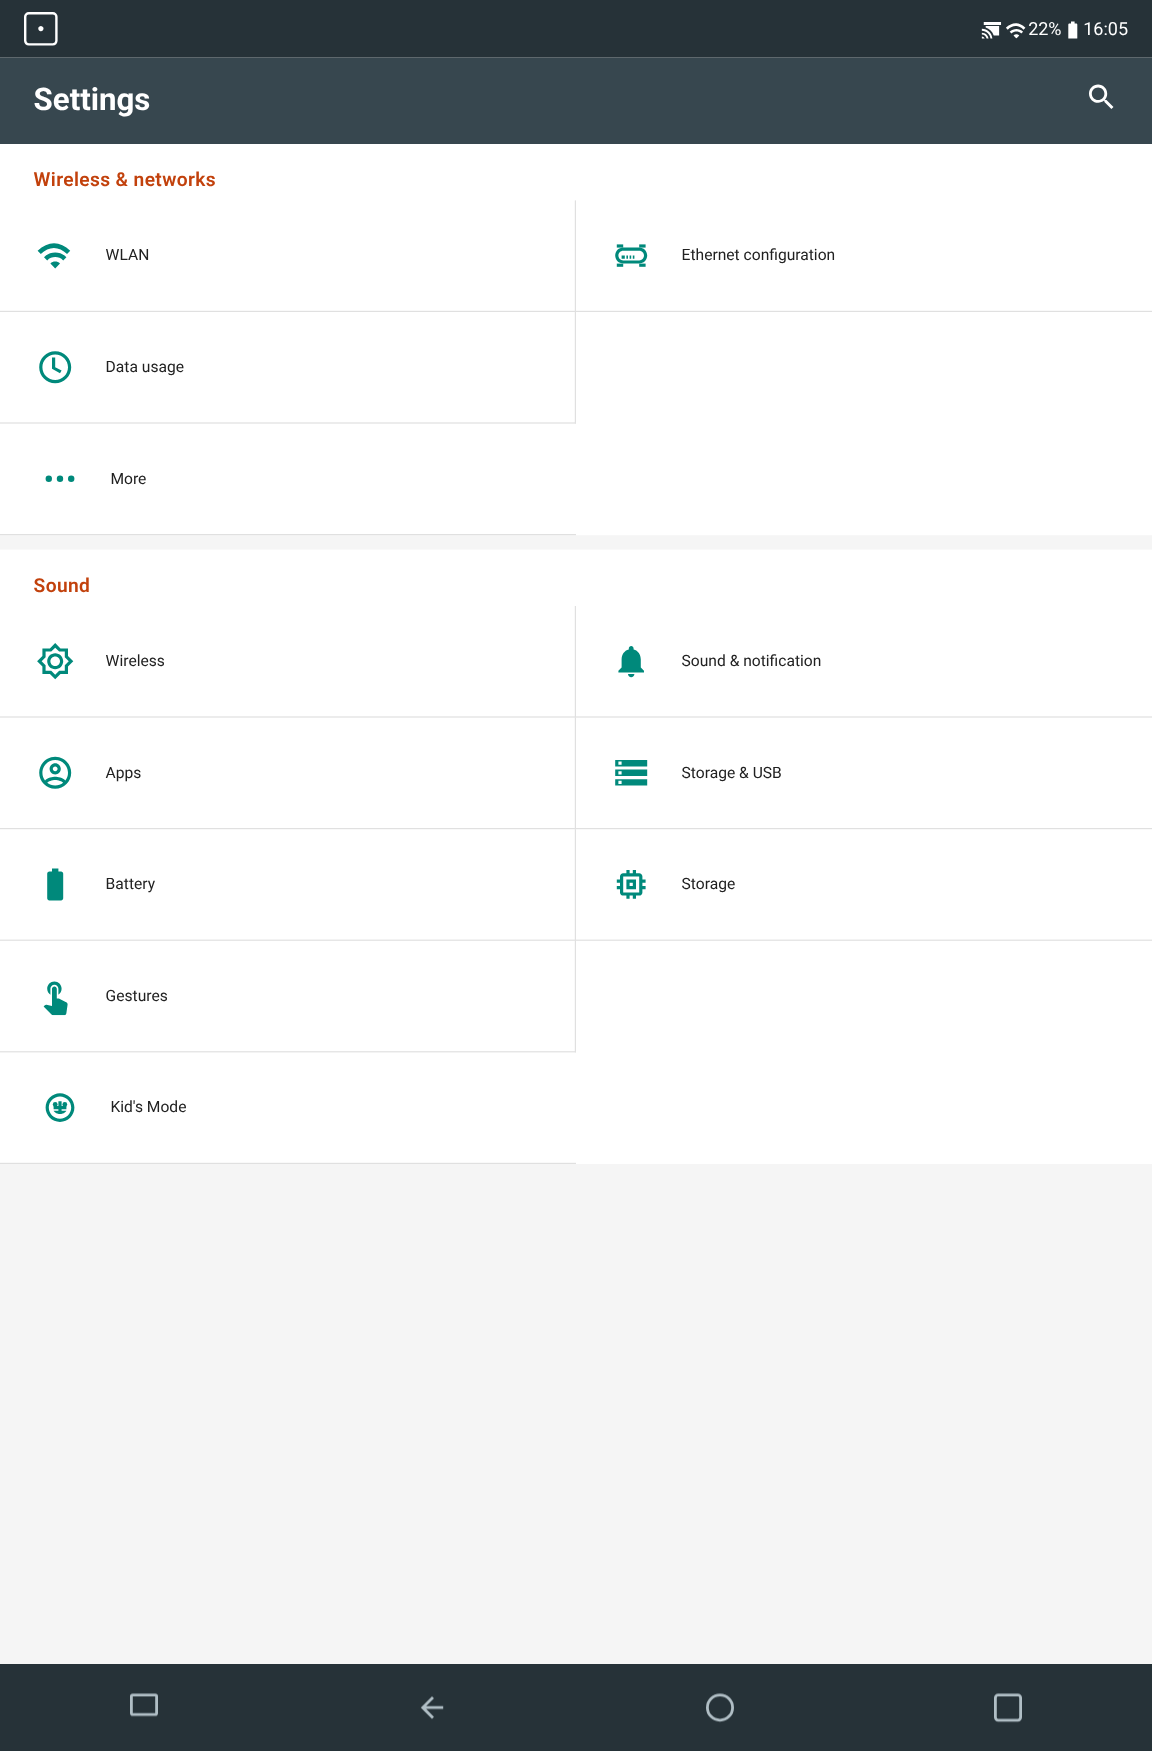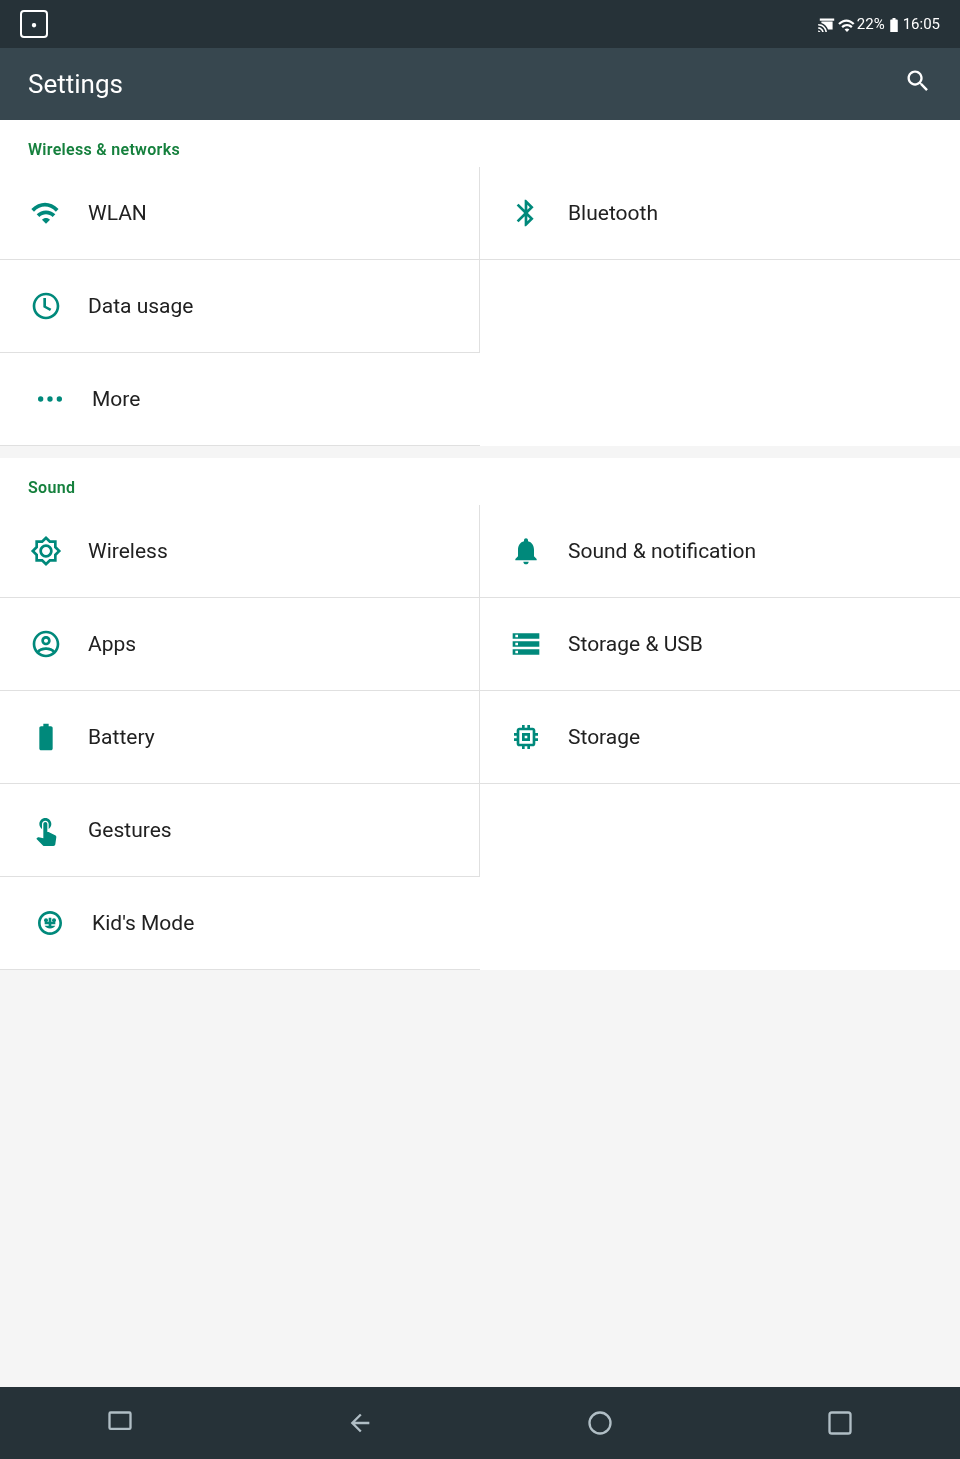--- a/index.html
+++ b/index.html
@@ -53,21 +53,21 @@
       background: #37474f;
       height: 72px;
       display: flex;
       align-items: center;
       justify-content: space-between;
       padding: 0 28px;
     }
     .app-bar-title {
       color: white;
       font-size: 26px;
-      font-weight: 400;
+      font-weight: 700;
     }
     .search-icon-btn {
       color: white;
       font-size: 26px;
       cursor: pointer;
     }
 
     
     .content {
       background: #f5f5f5;
@@ -75,21 +75,21 @@
       overflow-y: auto;
     }
 
     
     .section {
       background: white;
       margin-bottom: 12px;
     }
     .section-header {
       padding: 20px 28px 8px 28px;
-      color: #15803d;
+      color: #c2410c;
       font-size: 16px;
       font-weight: 600;
       letter-spacing: 0.3px;
     }
 
     
     .settings-grid {
       display: grid;
       grid-template-columns: 1fr 1fr;
       padding: 0;
@@ -108,21 +108,21 @@
       display: flex;
       align-items: center;
       justify-content: center;
       flex-shrink: 0;
     }
     .settings-item-icon svg {
       width: 32px;
       height: 32px;
     }
     .settings-item-label {
-      font-size: 21px;
+      font-size: 13px;
       color: #212121;
       font-weight: 400;
     }
 
     
     .settings-item-full {
       grid-column: 1 / 2;
       padding-left: 32px;
     }
 
@@ -197,29 +197,33 @@
 
       <div class="settings-item">
         <div class="settings-item-icon">
           <svg viewBox="0 0 24 24" fill="#00897b">
               <path d="M1 9l2 2c5.1-5.1 11.3-5.1 16.4 0l2-2C15.1 2.7 7.5 2.7 1 9zm8 8l3 3 3-3c-1.65-1.66-4.34-1.66-6 0zm-4-4l2 2c2.76-2.76 7.24-2.76 10 0l2-2C15.14 9.14 8.87 9.14 5 13z"></path>
             </svg>
         </div>
         <span class="settings-item-label">WLAN</span>
       </div>
 
-
-      <div class="settings-item">
-        <div class="settings-item-icon">
-          <svg viewBox="0 0 24 24" fill="#00897b">
-              <path d="M17.71 7.71L12 2h-1v7.59L6.41 5 5 6.41 10.59 12 5 17.59 6.41 19 11 14.41V22h1l5.71-5.71-4.3-4.29 4.3-4.29zM13 5.83l1.88 1.88L13 9.59V5.83zm1.88 10.46L13 18.17v-3.76l1.88 1.88z"></path>
-            </svg>
-        </div>
-        <span class="settings-item-label">Bluetooth</span>
-      </div>
+      <div class="settings-item">
+        <div class="settings-item-icon">
+          <svg viewBox="0 0 24 24" fill="#00897b">
+              <path d="M17 7H7c-2.76 0-5 2.24-5 5s2.24 5 5 5h10c2.76 0 5-2.24 5-5s-2.24-5-5-5zm0 8H7c-1.66 0-3-1.34-3-3s1.34-3 3-3h10c1.66 0 3 1.34 3 3s-1.34 3-3 3zM8 12H6v2h2v-2zm2 0h-1v2h1v-2zm2 0h-1v2h1v-2zm2 0h-1v2h1v-2z"></path>
+              <rect x="3" y="5" width="4" height="2" fill="#00897b"></rect>
+              <rect x="17" y="5" width="4" height="2" fill="#00897b"></rect>
+              <rect x="3" y="17" width="4" height="2" fill="#00897b"></rect>
+              <rect x="17" y="17" width="4" height="2" fill="#00897b"></rect>
+            </svg>
+        </div>
+        <span class="settings-item-label">Ethernet configuration</span>
+      </div>
+
 
       <div class="settings-item">
         <div class="settings-item-icon">
           <svg viewBox="0 0 24 24" fill="#00897b">
               <path d="M12 2C6.48 2 2 6.48 2 12s4.48 10 10 10 10-4.48 10-10S17.52 2 12 2zm0 18c-4.42 0-8-3.58-8-8s3.58-8 8-8 8 3.58 8 8-3.58 8-8 8z"></path>
               <path d="M12 6v6l4 2-1 1.73-5-2.73V6z" fill="#00897b"></path>
             </svg>
         </div>
         <span class="settings-item-label">Data usage</span>
       </div>

